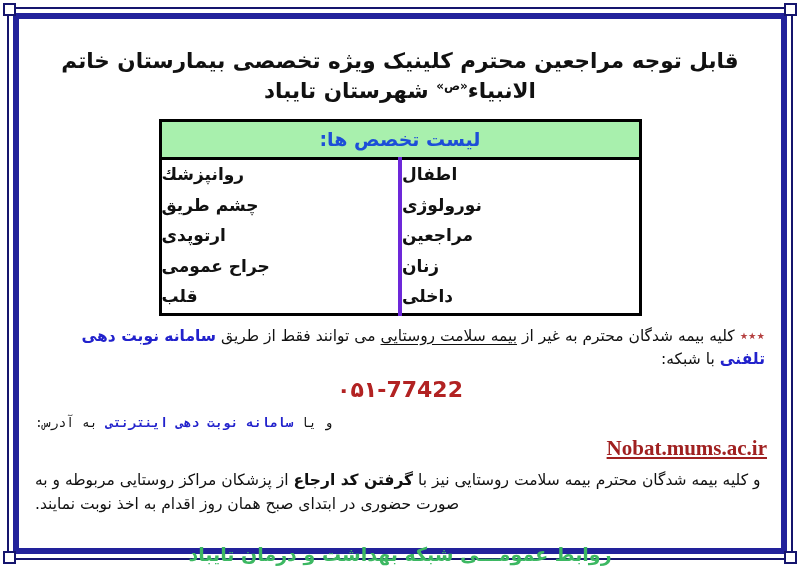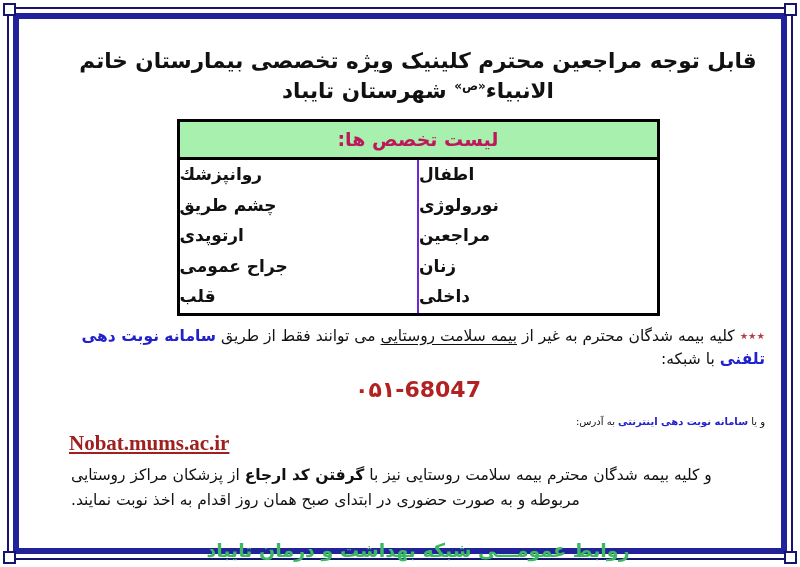--- a/index.html
+++ b/index.html
@@ -16,77 +16,76 @@
   .frame-thin{position:absolute;inset:7px;border:2px solid #15156e;pointer-events:none;}
   .frame-thick{position:absolute;inset:13px;border:6px solid #22229b;pointer-events:none;}
   .corner{position:absolute;width:9px;height:9px;border:2px solid #15156e;background:#fff;}
   .corner.tl{top:3px;left:3px;} .corner.tr{top:3px;right:3px;}
   .corner.bl{bottom:3px;left:3px;} .corner.br{bottom:3px;right:3px;}
 
   .content{
     position:absolute;inset:19px;
     padding:27px 14px 16px 14px;
     direction:rtl;
-    margin-left:36px;
   }
   .title{
     text-align:center;
     font-weight:bold;
     font-size:21.5px;
     line-height:1.4;
     margin:0 0 13px 0;
     letter-spacing:0;
   }
   .title sup{font-size:12px;}
 
   table.spec{
     width:483px;
     margin:0 auto 9px auto;
     border-collapse:collapse;
     border:3px solid #000;
     table-layout:fixed;
   }
   table.spec th{
     background:#a8f0ad;
-    color:#be185d;
+    color:#1d4ed8;
     font-size:19px;
     font-weight:bold;
     padding:6px 0 7px 0;
     border-bottom:3px solid #000;
     text-align:center;
   }
   table.spec td{
     width:50%;
     text-align:left;
     font-weight:bold;
     font-size:17px;
     line-height:1.5;
     padding:2px 0 3px 0;
   }
-  table.spec td:first-child{border-left:2px solid #6d28d9;}
+  table.spec td:first-child{border-left:4px solid #6d28d9;}
 
   p{margin:0;}
   .p1{font-size:15.5px;line-height:1.5;margin:8px 2px 4px 2px;text-align:right;}
   .stars{color:#b54040;font-weight:bold;letter-spacing:1px;}
   .blue{color:#2222cc;font-weight:bold;}
   .underline{text-decoration:underline;text-underline-offset:3px;}
 
   .phone{
     direction:ltr;
     text-align:center;
     color:#b22222;
     font-weight:bold;
     font-size:22px;
     margin:6px 0 12px 0;
     letter-spacing:1px;
   }
-  .p2{font-size:10px;line-height:1.5;margin:0 2px 2px 2px;text-align:right;}
+  .p2{font-size:13px;line-height:1.5;margin:0 2px 2px 2px;text-align:left;font-family:Liberation Mono, monospace;}
   .url{
     direction:ltr;
-    text-align:left;
+    text-align:right;
     font-family:"Liberation Serif","DejaVu Serif",serif;
     font-weight:bold;
     font-size:21px;
     color:#a02020;
     text-decoration:underline;
     margin:1px 0 7px 0;
   }
   .p3{font-size:15.5px;line-height:1.6;margin:0 2px;text-align:left;}
   .footer{
     text-align:center;
@@ -136,21 +135,21 @@
           </tr>
         <tr>
             <td>داخلی</td>
             <td>قلب</td>
           </tr>
       </tbody>
     </table>
 
     <p class="p1"><span class="stars">٭٭٭</span><span> کلیه بیمه شدگان محترم به غیر از </span><span class="underline">بیمه سلامت روستایی</span><span> می توانند فقط از طریق </span><span class="blue">سامانه نوبت دهی تلفنی</span><span> با شبکه:</span></p>
 
-    <div class="phone">۰۵۱-68047</div>
+    <div class="phone">۰۵۱-77422</div>
 
     <p class="p2"><span>و یا </span><span class="blue">سامانه نوبت دهی اینترنتی</span><span> به آدرس:</span></p>
 
     <div class="url">Nobat.mums.ac.ir</div>
 
     <p class="p3"><span>و کلیه بیمه شدگان محترم بیمه سلامت روستایی نیز با </span><b>گرفتن کد ارجاع</b><span> از پزشکان مراکز روستایی مربوطه و به صورت حضوری در ابتدای صبح همان روز اقدام به اخذ نوبت نمایند.</span></p>
 
     <div class="footer">روابط عمومـــی شبکه بهداشت و درمان تایباد</div>
 
   </div>

